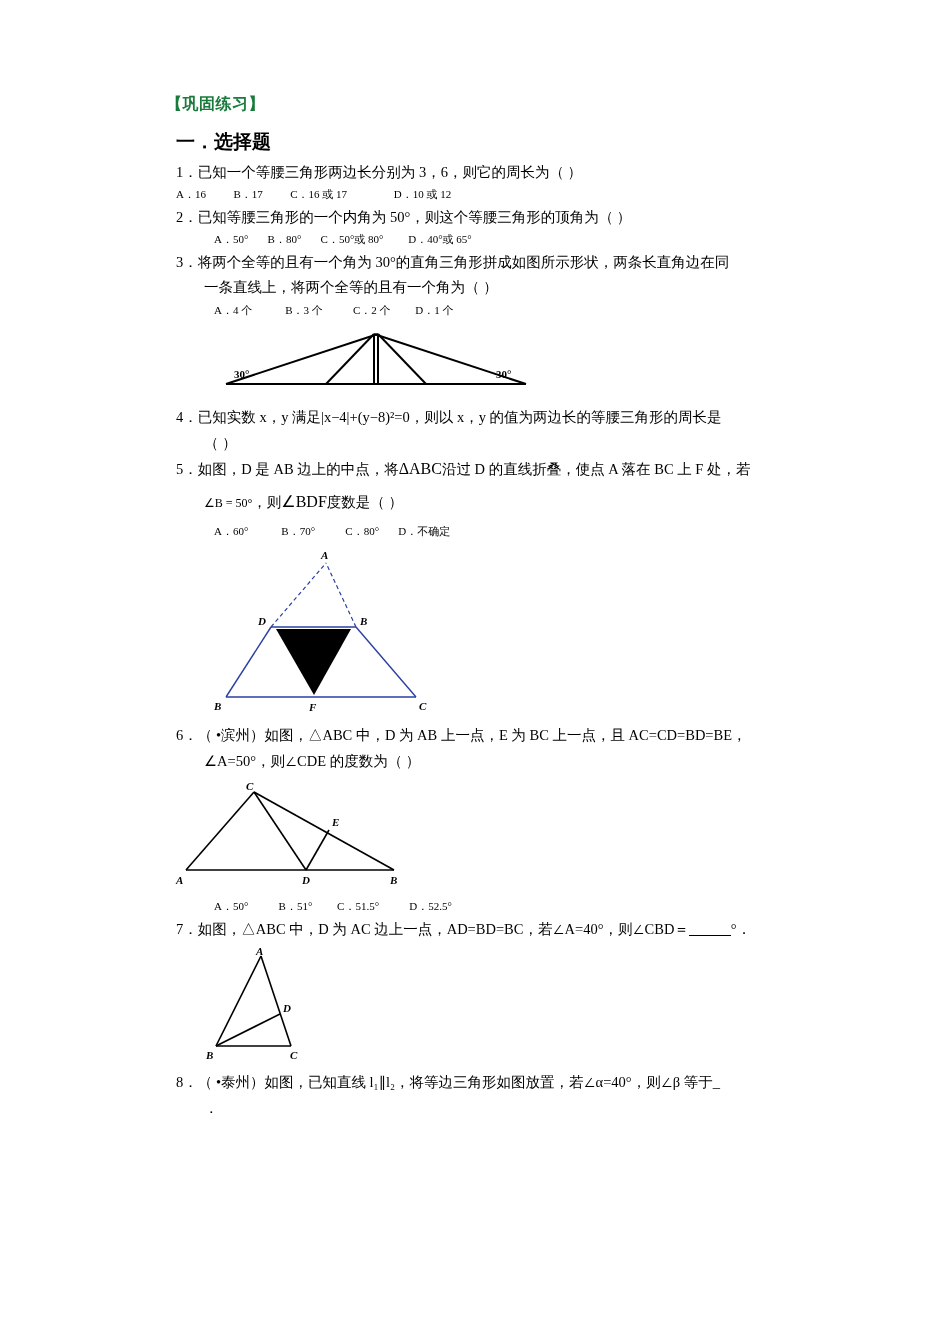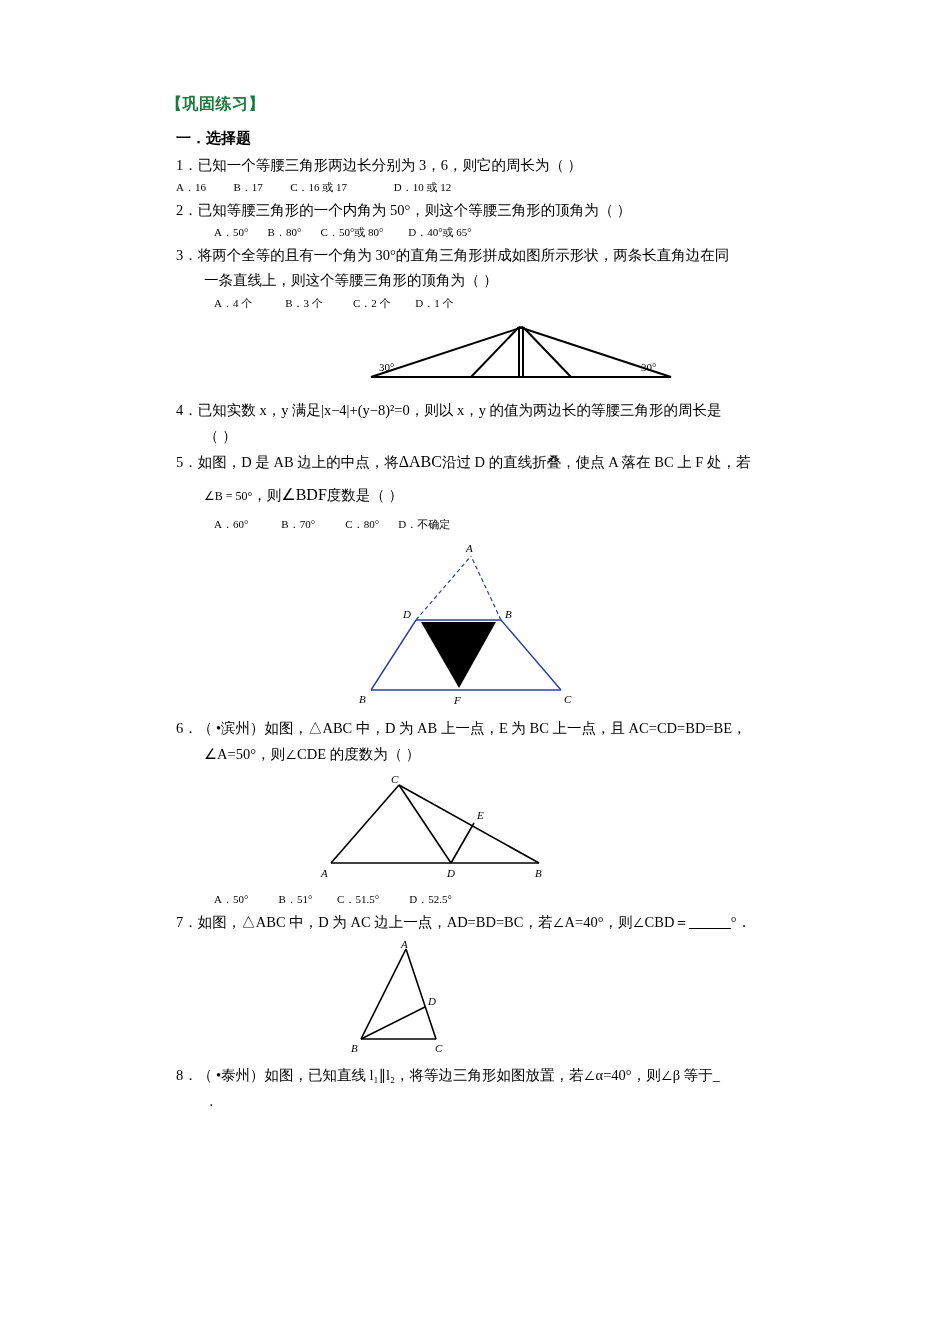--- a/index.html
+++ b/index.html
@@ -32,21 +32,21 @@
   .section-title {
     color: #1a7a3c;
     font-weight: bold;
     font-size: 16px;
     letter-spacing: 0.5px;
     margin-bottom: 14px;
     font-family: "Liberation Serif", serif;
   }
   .subheading {
     font-weight: bold;
-    font-size: 15px;
+    font-size: 19px;
     margin: 6px 0 6px 10px;
   }
   .q {
     font-size: 14.5px;
     line-height: 1.55;
     margin: 3px 0 3px 10px;
   }
   .q-indent {
     margin-left: 38px;
   }
@@ -58,21 +58,22 @@
     font-family: "Liberation Serif", serif;
   }
   .opts-indent {
     margin-left: 48px;
   }
   .math-i {
     font-family: "Liberation Serif", serif;
   }
   .fig {
     margin: 6px 0 6px 0;
-    text-align: center;
+    text-align: left;
+    font-weight: bold;
   }
   .blank-line {
     display: inline-block;
     border-bottom: 1px solid #000;
     width: 42px;
     height: 0.9em;
     vertical-align: -2px;
   }
 </style>
 </head>
@@ -91,21 +92,21 @@
     <div class="opts">A．16          B．17          C．16 或 17                 D．10 或 12</div>
 
     <div class="q">
       <span>2．</span><span>已知等腰三角形的一个内角为 50°，则这个等腰三角形的顶角为（        ）</span>
     </div>
     <div class="opts opts-indent">A．50°       B．80°       C．50°或 80°         D．40°或 65°</div>
 
     <div class="q">
       <span>3．</span><span>将两个全等的且有一个角为 30°的直角三角形拼成如图所示形状，两条长直角边在同</span>
     </div>
-    <div class="q q-indent">一条直线上，则这个等腰三角形的顶角为（          ）</div>
+    <div class="q q-indent">一条直线上，将两个全等的且有一个角为（          ）</div>
     <div class="opts opts-indent">A．4 个            B．3 个           C．2 个         D．1 个</div>
 
     <div class="fig">
       <svg width="400" height="72" viewBox="0 0 400 72">
 
         <line x1="60" y1="60" x2="360" y2="60" stroke="#000" stroke-width="2"></line>
 
         <line x1="60" y1="60" x2="212" y2="10" stroke="#000" stroke-width="2"></line>
         <line x1="212" y1="10" x2="212" y2="60" stroke="#000" stroke-width="2"></line>
 

